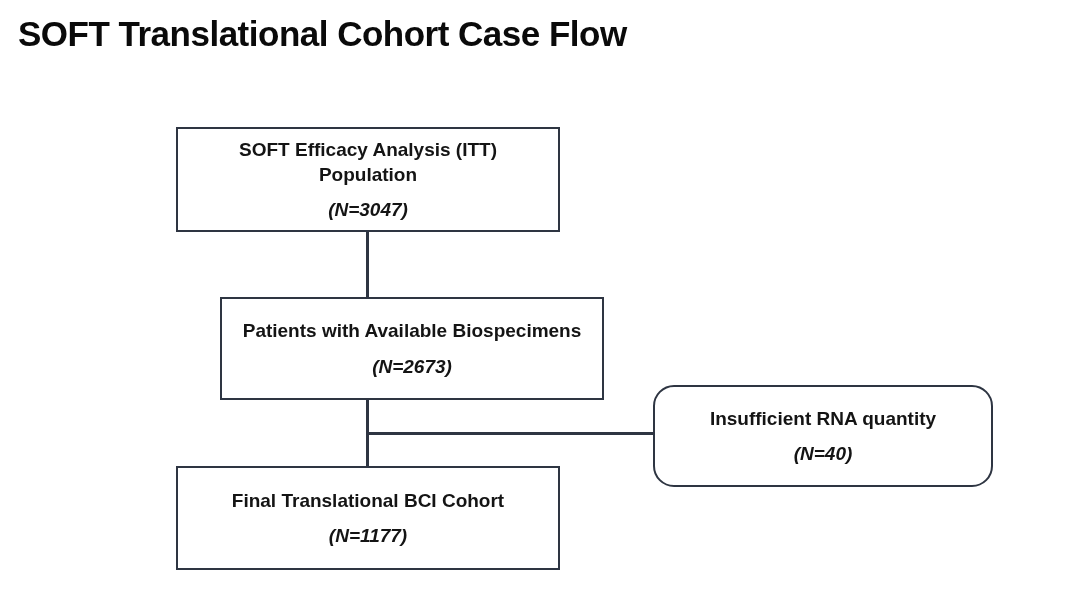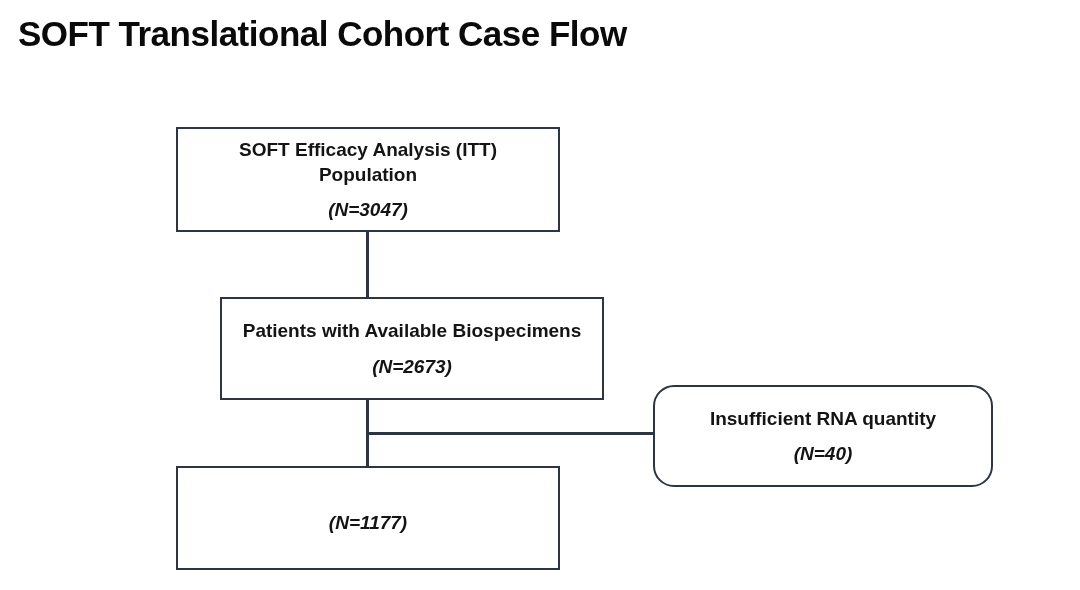--- a/index.html
+++ b/index.html
@@ -74,20 +74,21 @@
   <div class="flow-box" id="box-bio">
     <div class="label">Patients with Available Biospecimens</div>
     <div class="count">(N=2673)</div>
   </div>
 
   <div class="connector" id="conn-bio-final"></div>
 
   <div class="connector" id="conn-branch-rna"></div>
 
   <div class="flow-box" id="box-final">
+    <div class="label">Final Translational BCI Cohort</div>
     <div class="count">(N=1177)</div>
   </div>
 
   <div class="flow-box" id="box-rna">
     <div class="label">Insufficient RNA quantity</div>
     <div class="count">(N=40)</div>
   </div>
 
 </div>
 

